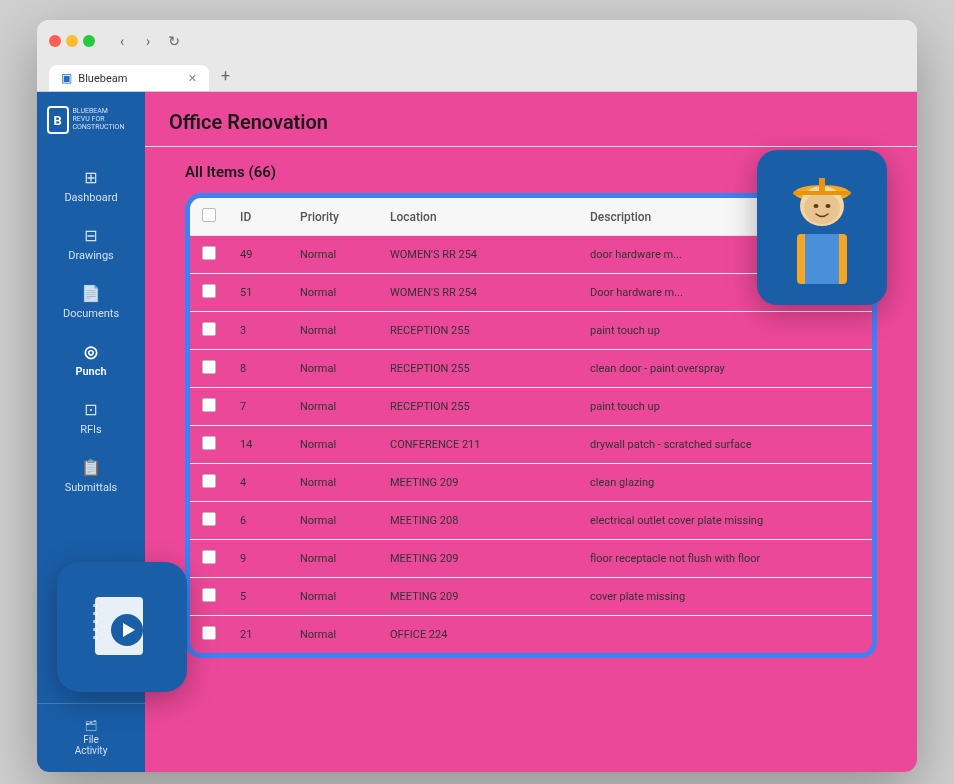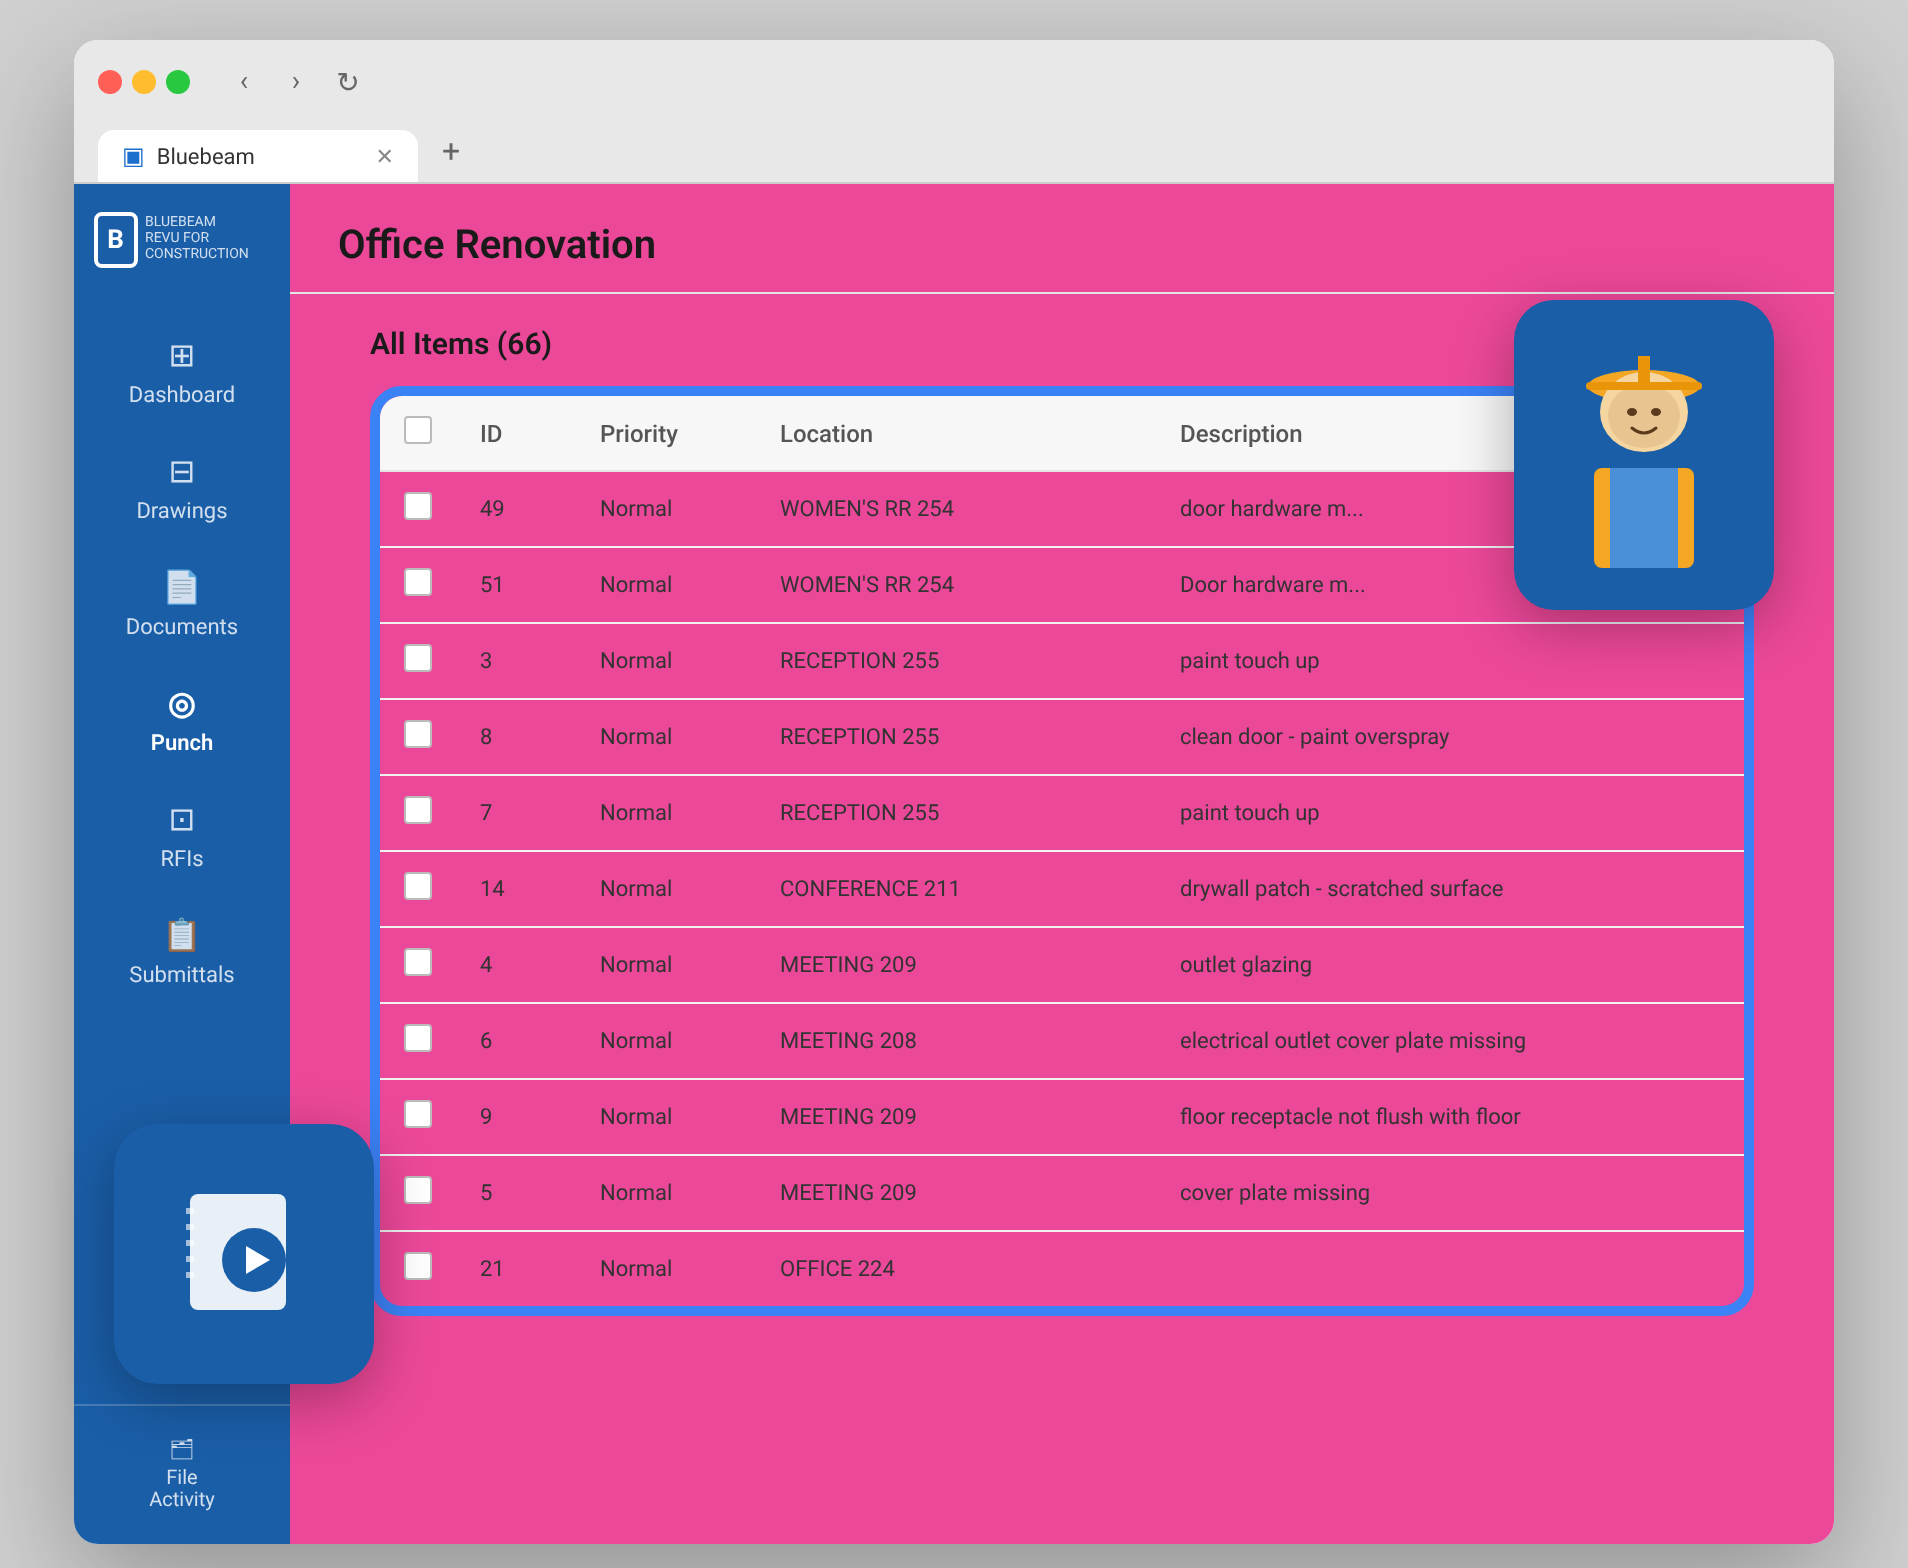--- a/index.html
+++ b/index.html
@@ -492,21 +492,21 @@
     <td class="col-location">CONFERENCE 211</td>
     <td class="col-description">drywall patch - scratched surface</td>
   </tr>
                   <tr>
     <td class="col-checkbox">
       <span class="checkbox"></span>
     </td>
     <td class="col-id">4</td>
     <td class="col-priority">Normal</td>
     <td class="col-location">MEETING 209</td>
-    <td class="col-description">outlet glazing</td>
+    <td class="col-description">clean glazing</td>
   </tr>
                   <tr>
     <td class="col-checkbox">
       <span class="checkbox"></span>
     </td>
     <td class="col-id">6</td>
     <td class="col-priority">Normal</td>
     <td class="col-location">MEETING 208</td>
     <td class="col-description">electrical outlet cover plate missing</td>
   </tr>

